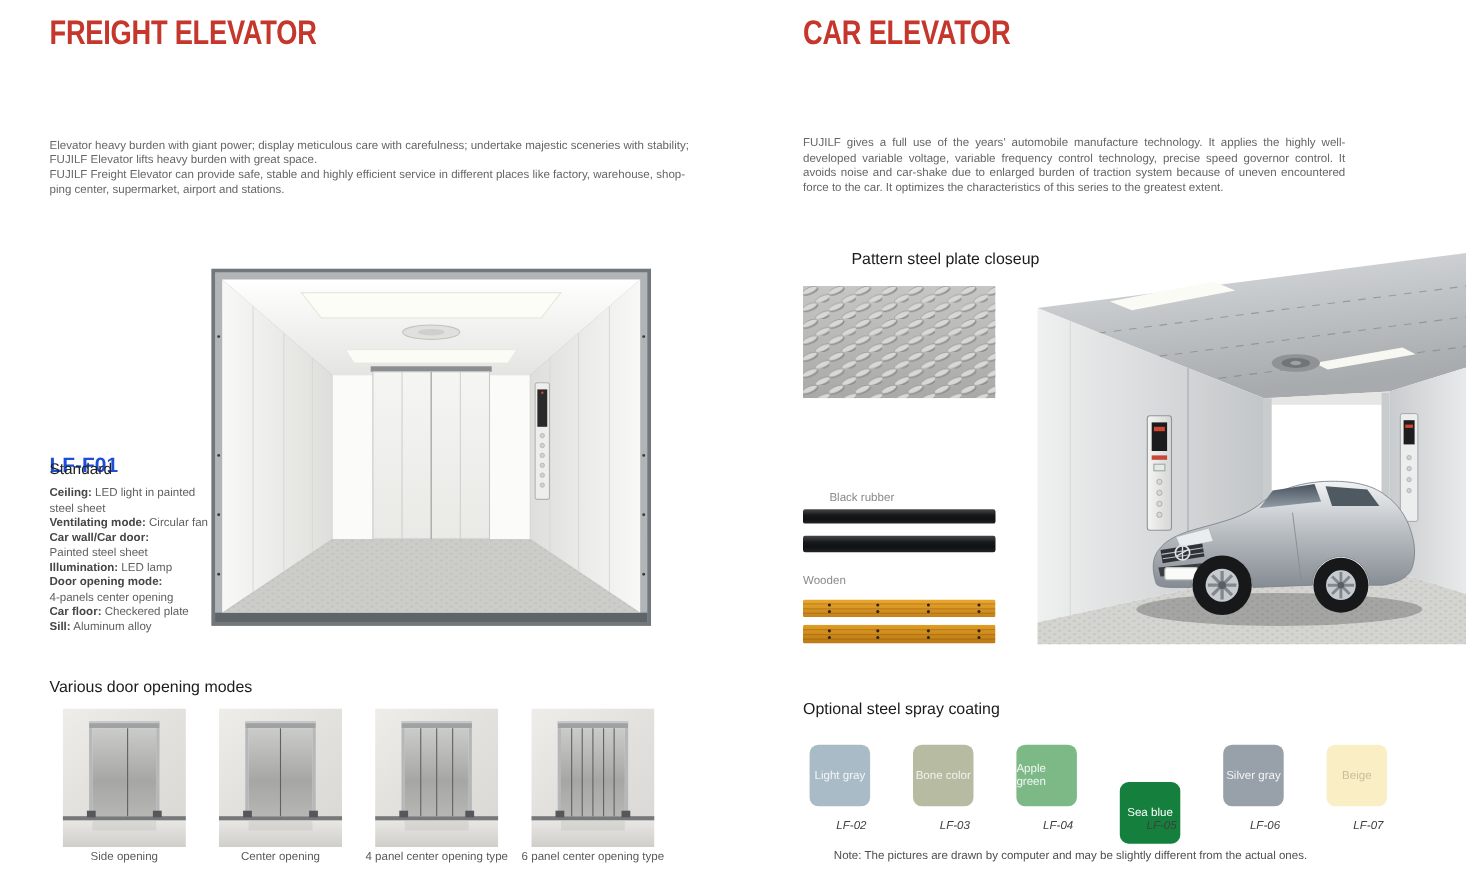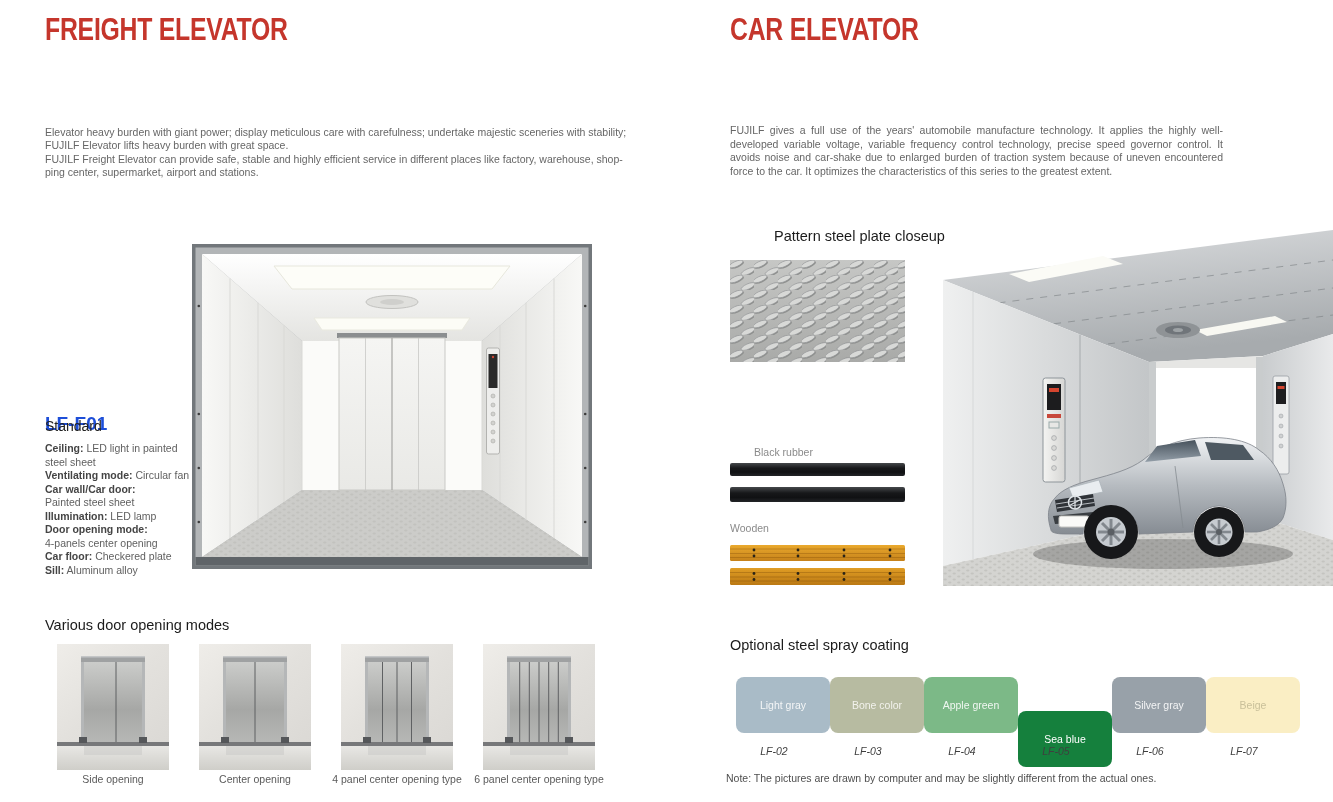--- a/index.html
+++ b/index.html
@@ -15,21 +15,21 @@
   .section-h{font-size:14.5px;color:#1b1b1b;}
   .model-code{font-size:19px;font-weight:700;}
   .model-variant{font-size:14px;color:#222;}
   .specs{width:152px;font-size:10.5px;line-height:13.5px;color:#5f5f5f;}
   .spec{white-space:pre-line;}
   .spec b{color:#454545;}
   .small-label{font-size:10.5px;color:#8a8a8a;}
   .caption{font-size:10.5px;color:#5a5a5a;white-space:nowrap;transform:translateX(-50%);}
   .code-label{font-size:10.5px;color:#3f3f3f;white-space:nowrap;transform:translateX(-50%);font-style:italic;}
   .note{font-size:10.5px;color:#4f4f4f;}
-  .swatch{width:94px;height:56px;border-radius:8px;display:flex;align-items:center;
+  .swatch{width:55px;height:56px;border-radius:8px;display:flex;align-items:center;
           justify-content:center;font-size:10.5px;}
   .bar-black{width:175px;height:13px;border-radius:2px;
       background:linear-gradient(180deg,#45484b 0%,#17181a 40%,#101113 70%,#222427 100%);}
 </style>
 </head>
 <body>
 
 <svg width="0" height="0" style="position:absolute" aria-hidden="true">
   <defs>
     <linearGradient id="g-ceil" x1="0" y1="0" x2="0" y2="1">
@@ -428,14 +428,14 @@
     <span>Beige</span>
     </div>
 
   <div class="abs code-label" style="left:774px;top:745px;">LF-02</div>
   <div class="abs code-label" style="left:868px;top:745px;">LF-03</div>
   <div class="abs code-label" style="left:962px;top:745px;">LF-04</div>
   <div class="abs code-label" style="left:1056px;top:745px;">LF-05</div>
   <div class="abs code-label" style="left:1150px;top:745px;">LF-06</div>
   <div class="abs code-label" style="left:1244px;top:745px;">LF-07</div>
 
-  <div class="abs note" style="left:726px;top:772px;">Note: The pictures are drawn by computer and may be slightly different from the actual ones.</div>
+  <div class="abs note" style="left:758px;top:772px;">Note: The pictures are drawn by computer and may be slightly different from the actual ones.</div>
 </div>
 
 </body></html>

